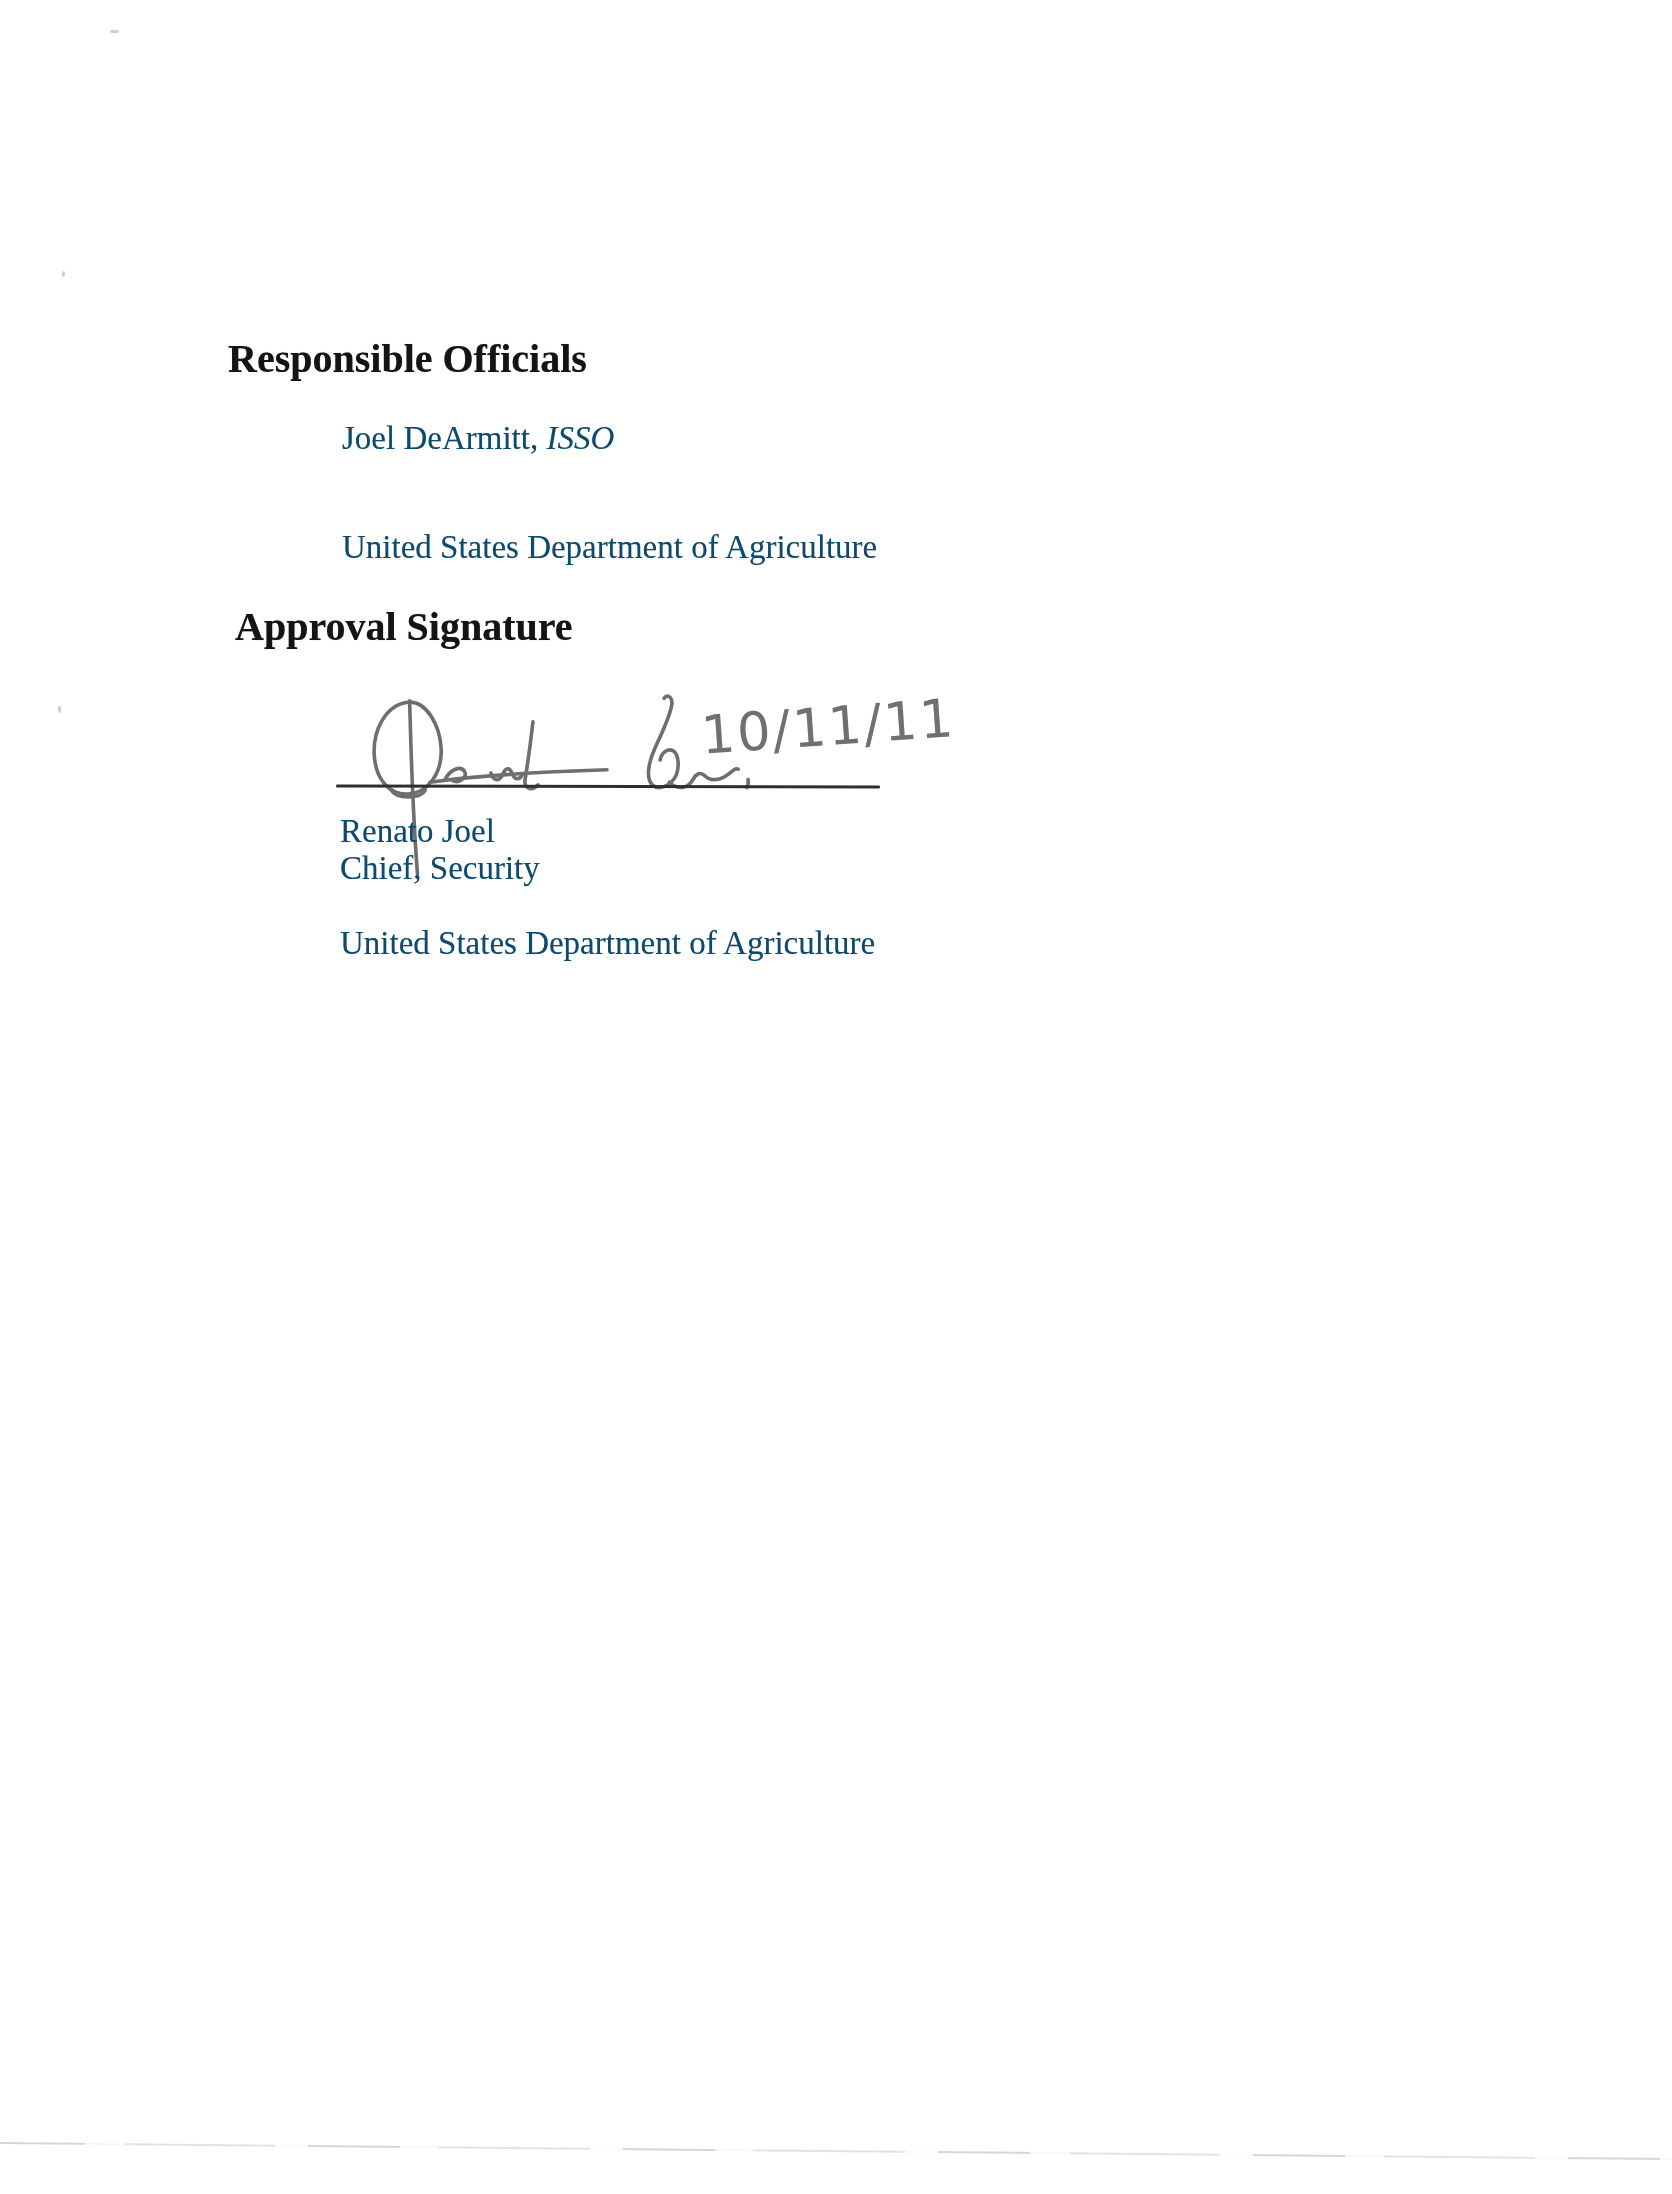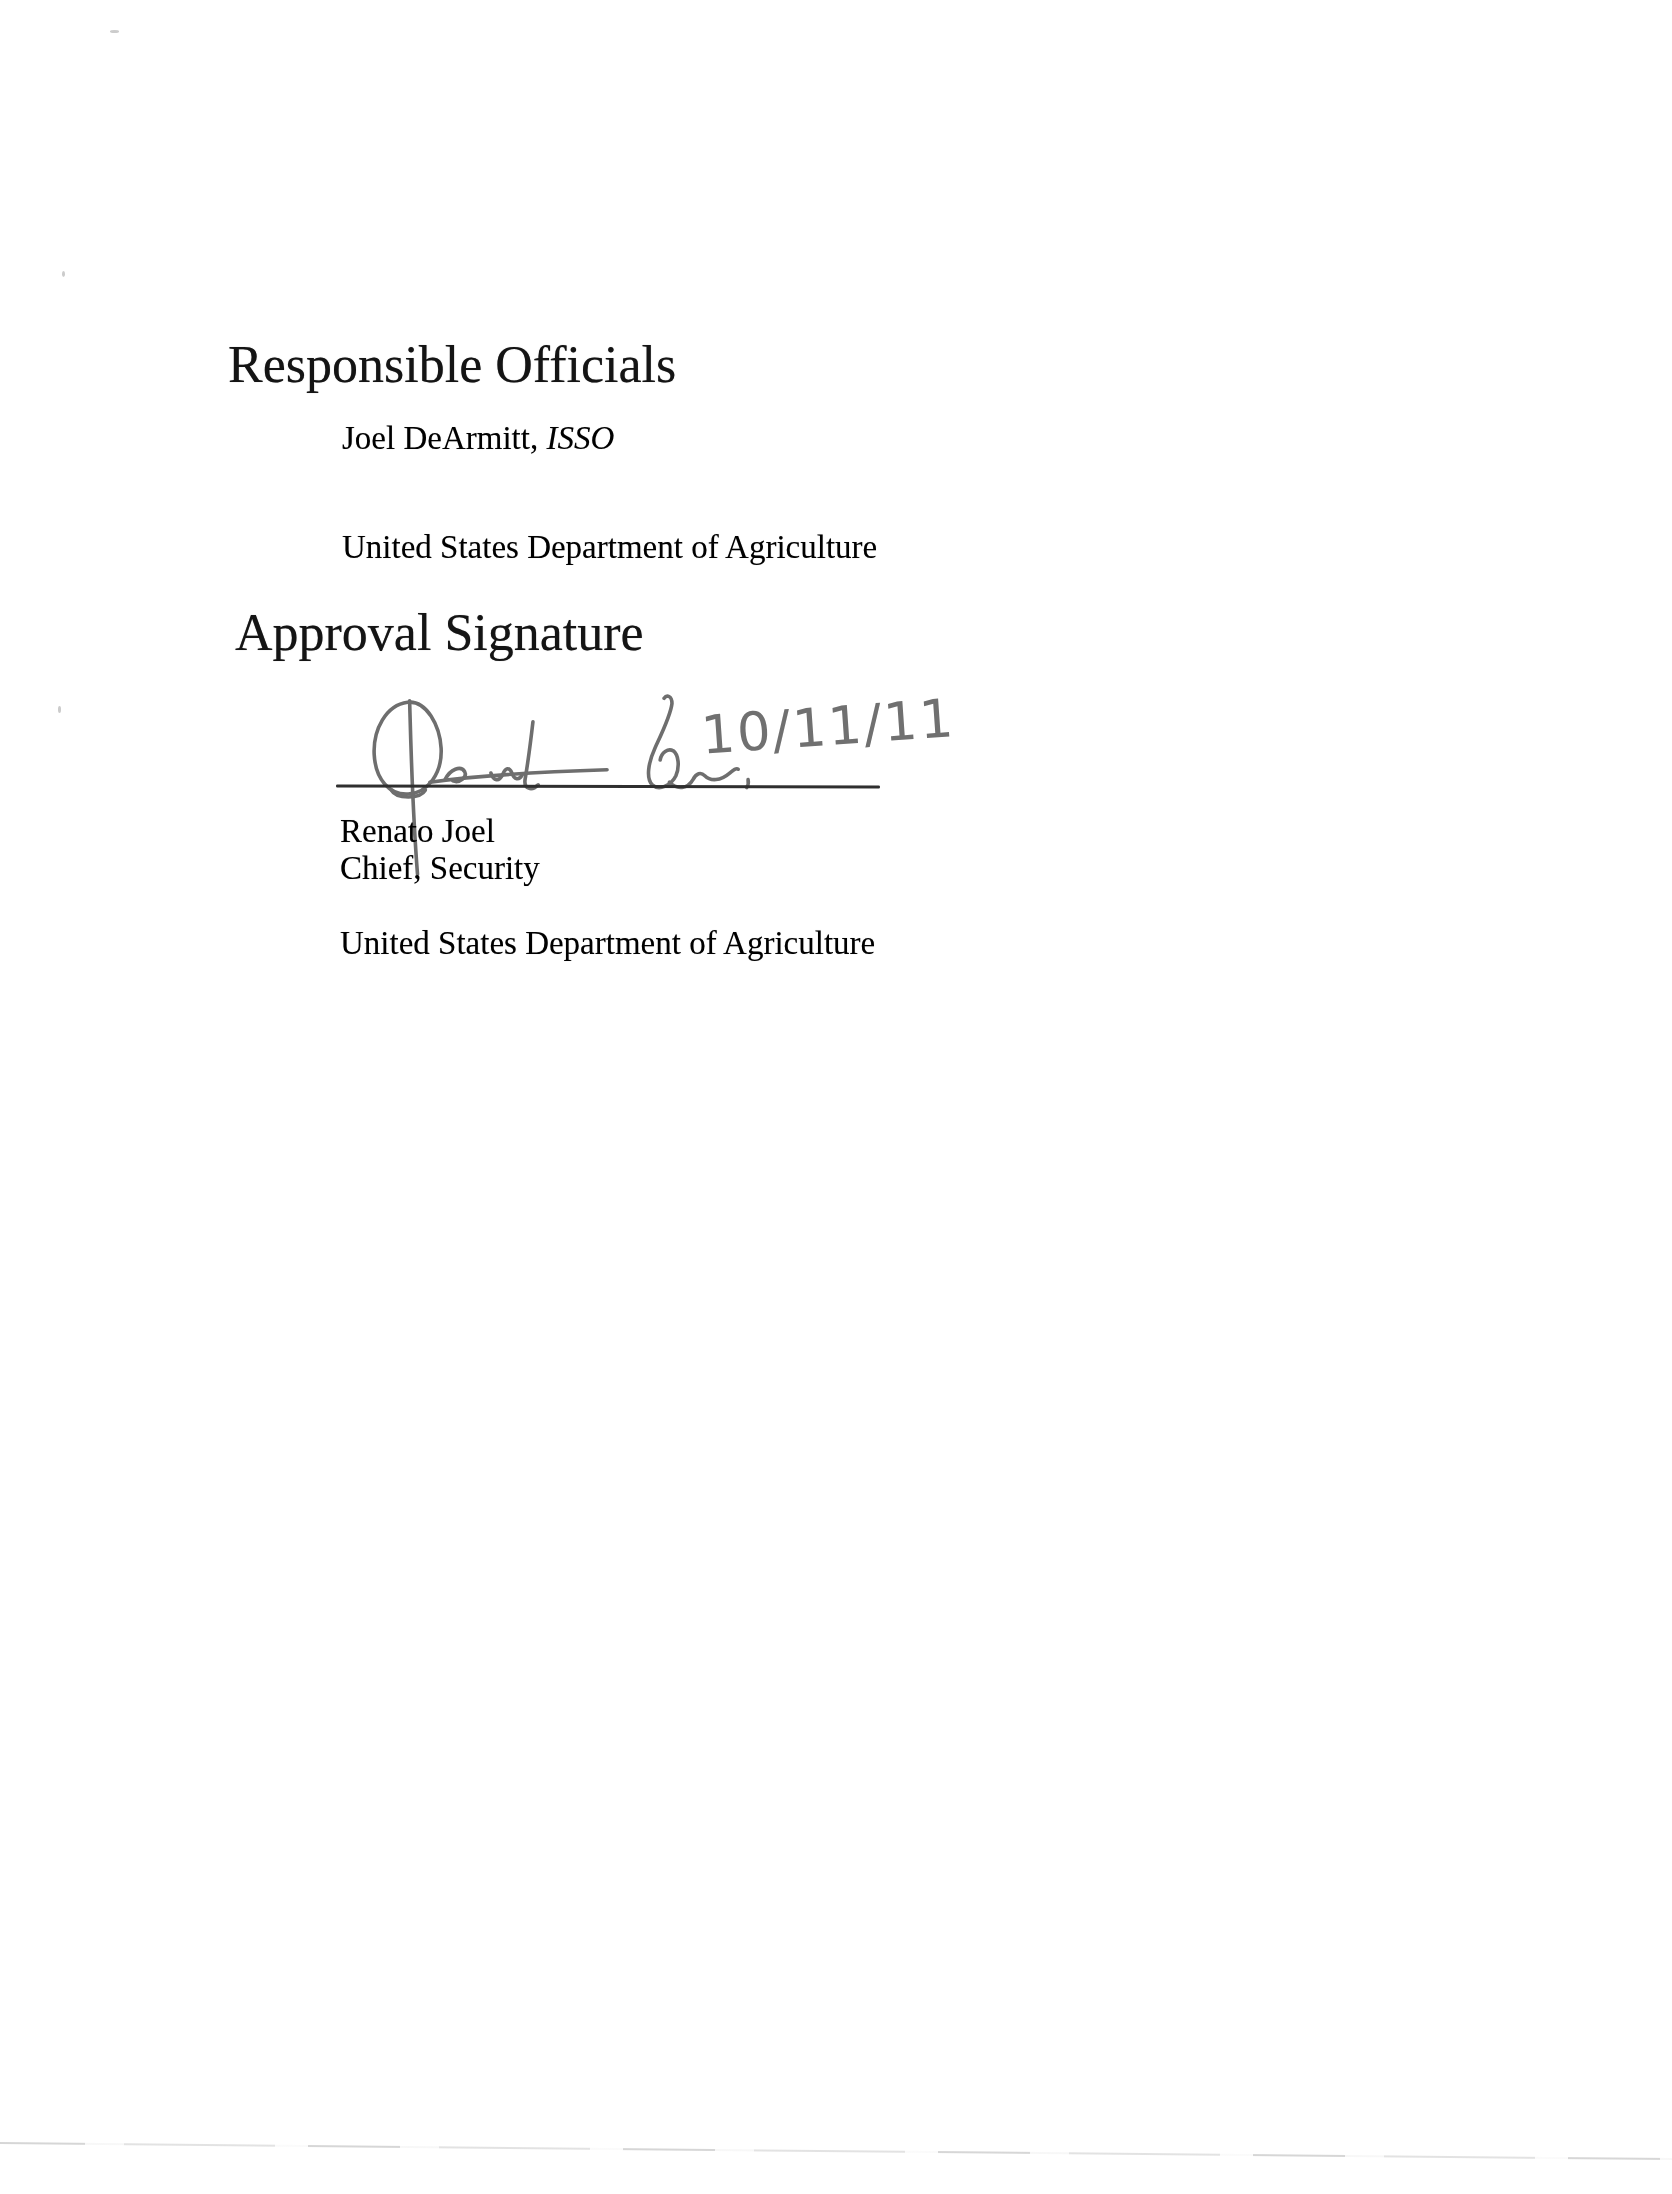--- a/index.html
+++ b/index.html
@@ -11,32 +11,32 @@
     position: relative;
     width: 1673px;
     height: 2194px;
     background: #ffffff;
     overflow: hidden;
     font-family: "Liberation Serif", serif;
     color: #1b1b1b;
   }
   .h1 {
     position: absolute;
-    font-weight: normal;
-    font-size: 52px;
+    font-weight: bold;
+    font-size: 40px;
     line-height: 1;
     color: #141414;
     text-shadow: 0 0 0.7px rgba(20,20,20,0.55);
     white-space: nowrap;
   }
   .bodyline {
     position: absolute;
     font-size: 33px;
     line-height: 1;
-    color: #000000;
+    color: #0c4a6e;
     text-shadow: 0 0 0.7px rgba(30,30,30,0.35);
     white-space: nowrap;
   }
   .italic { font-style: italic; }
   .sig-svg {
     position: absolute;
     left: 328px;
     top: 676px;
     width: 604px;
     height: 223px;

